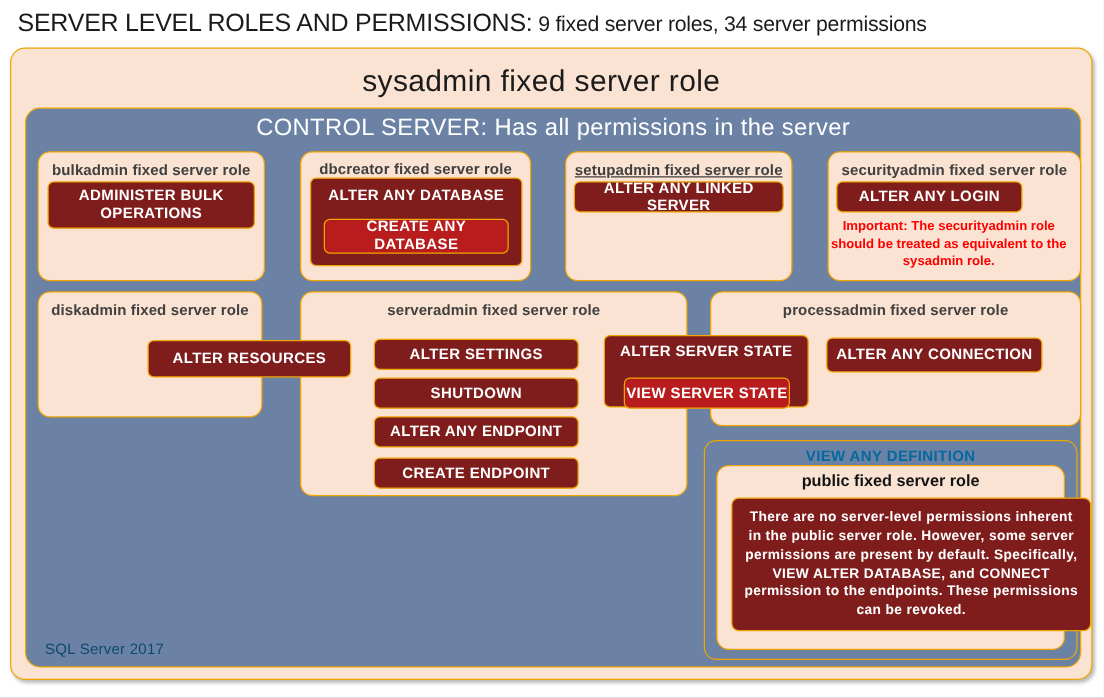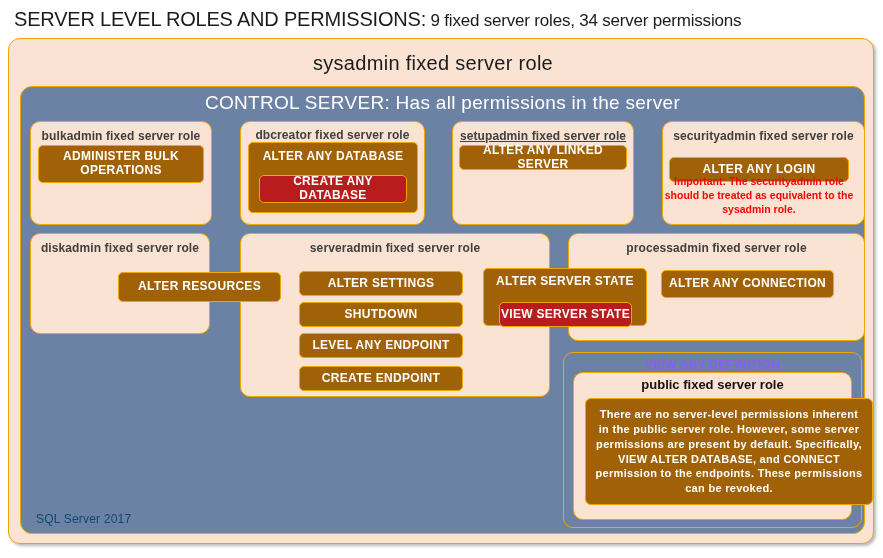--- a/index.html
+++ b/index.html
@@ -52,21 +52,21 @@
 
   .blue {
     background: #6b82a5;
     border: 1.5px solid #f0a500;
     border-radius: 10px;
     box-sizing: border-box;
     position: absolute;
   }
 
   .perm {
-    background: #a16207;
+    background: #7f1d1d;
     border: 1.5px solid #f0a500;
     border-radius: 5px;
     box-sizing: border-box;
     position: absolute;
     color: #ffffff;
     font-size: 12px;
     font-weight: bold;
     letter-spacing: 0.3px;
     display: flex;
     align-items: center;
@@ -92,21 +92,21 @@
   #outer-cream {
     left: 8px; top: 38px;
     width: 866px; height: 506px;
     border-radius: 12px;
   }
   #sysadmin-label {
     position: absolute;
     left: 8px; top: 52px;
     width: 850px;
     text-align: center;
-    font-size: 20px;
+    font-size: 24px;
     color: #1b1b1b;
     letter-spacing: 0.3px;
   }
   #control-server {
     left: 20px; top: 86px;
     width: 845px; height: 448px;
     border-radius: 12px;
   }
   #control-server-label {
     position: absolute;
@@ -127,21 +127,21 @@
   
   #role-diskadmin    { left: 30px;  top: 233px; width: 180px; height: 101px; }
   #role-serveradmin  { left: 240px; top: 233px; width: 310px; height: 164px; }
   #role-processadmin { left: 568px; top: 233px; width: 297px; height: 108px; }
 
   
   #perm-administer-bulk  { left: 38px;  top: 145px; width: 166px; height: 38px; }
   #perm-alter-any-db     { left: 248px; top: 142px; width: 170px; height: 71px; align-items: flex-start; padding-top: 7px; }
   #perm-create-any-db    { left: 259px; top: 175px; width: 148px; height: 28px; }
   #perm-alter-linked     { left: 459px; top: 145px; width: 168px; height: 25px; }
-  #perm-alter-any-login  { left: 669px; top: 157px; width: 180px; height: 25px; }
+  #perm-alter-any-login  { left: 669px; top: 145px; width: 149px; height: 25px; }
   #note-securityadmin {
     position: absolute;
     left: 664px; top: 174px; width: 190px;
     color: #ff0000;
     font-size: 10.5px;
     font-weight: bold;
     text-align: center;
     line-height: 1.35;
   }
 
@@ -174,21 +174,21 @@
     left: 563px; top: 352px; width: 299px; height: 176px;
     border-radius: 10px;
   }
   #view-any-definition {
     position: absolute;
     left: 563px; top: 358px;
     width: 299px;
     text-align: center;
     font-size: 12px;
     font-weight: bold;
-    color: #8b5cf6;
+    color: #0369a1;
     letter-spacing: 0.3px;
   }
   #role-public {
     left: 573px; top: 372px; width: 279px; height: 148px;
   }
   #public-label {
     position: absolute;
     left: 573px; top: 377px;
     width: 279px;
     text-align: center;
@@ -263,21 +263,21 @@
 
   <div id="perm-alter-linked" class="perm">ALTER ANY LINKED SERVER</div>
 
   <div id="perm-alter-any-login" class="perm">ALTER ANY LOGIN</div>
   <div id="note-securityadmin">Important:  The securityadmin role should  be treated as equivalent to the  sysadmin role.</div>
 
   <div id="perm-alter-resources" class="perm">ALTER RESOURCES</div>
 
   <div id="perm-shutdown" class="perm">SHUTDOWN</div>
   <div id="perm-alter-settings" class="perm">ALTER SETTINGS</div>
-  <div id="perm-alter-endpoint" class="perm">LEVEL ANY ENDPOINT</div>
+  <div id="perm-alter-endpoint" class="perm">ALTER ANY ENDPOINT</div>
   <div id="perm-create-endpoint" class="perm">CREATE  ENDPOINT</div>
 
   <div id="perm-alter-server-state" class="perm">ALTER SERVER  STATE</div>
   <div id="perm-view-server-state" class="perm perm-dark">VIEW SERVER  STATE</div>
 
   <div id="perm-alter-any-conn" class="perm">ALTER ANY CONNECTION</div>
 
 
   <div id="public-group" class="blue"></div>
   <div id="view-any-definition">VIEW ANY DEFINITION</div>

